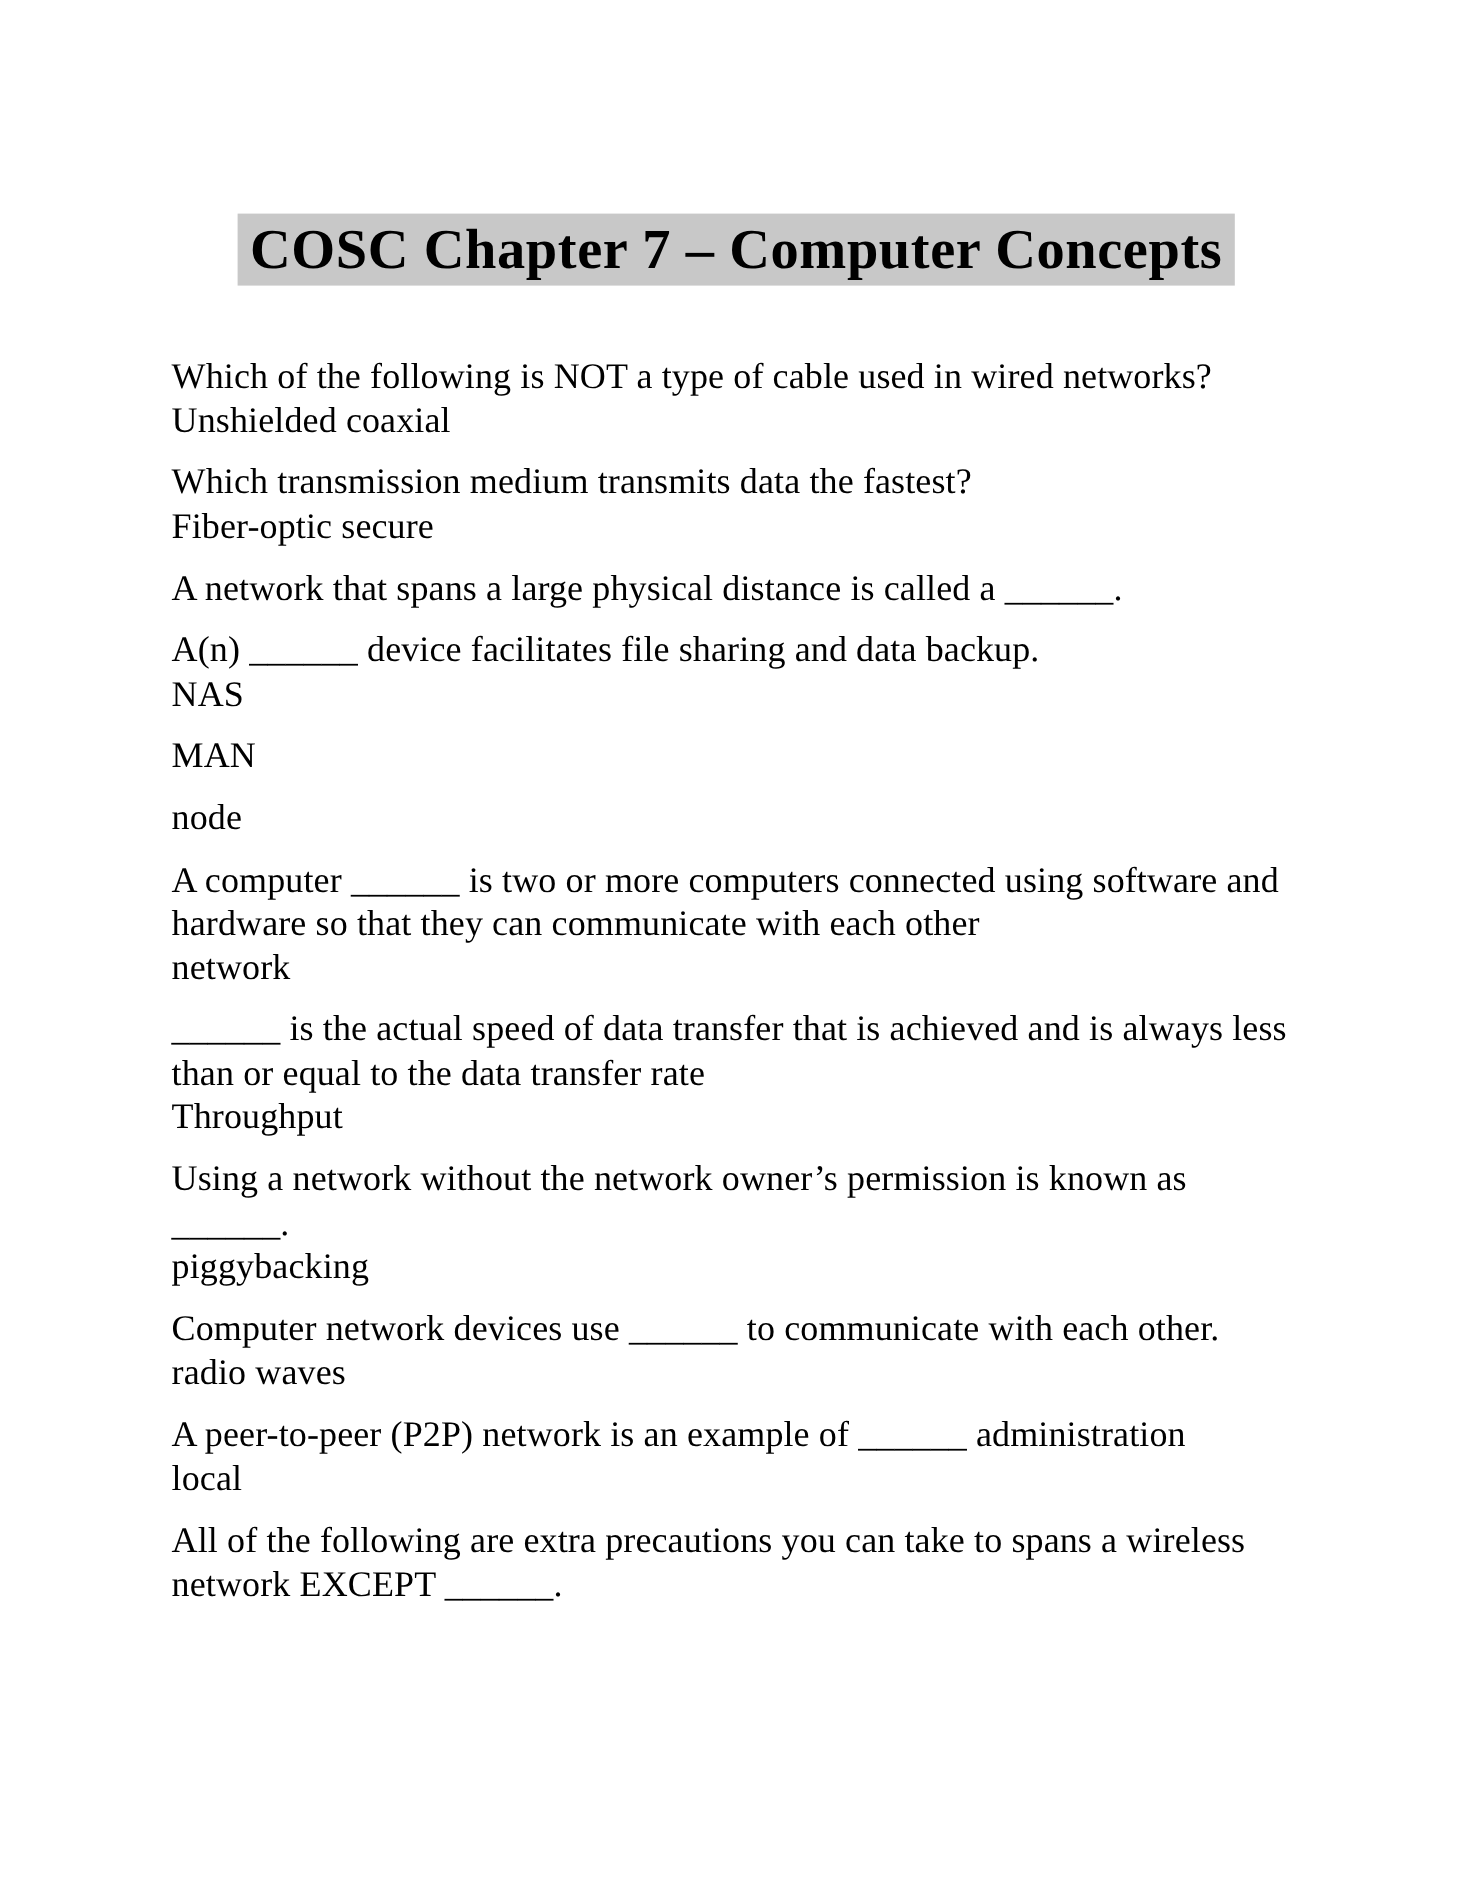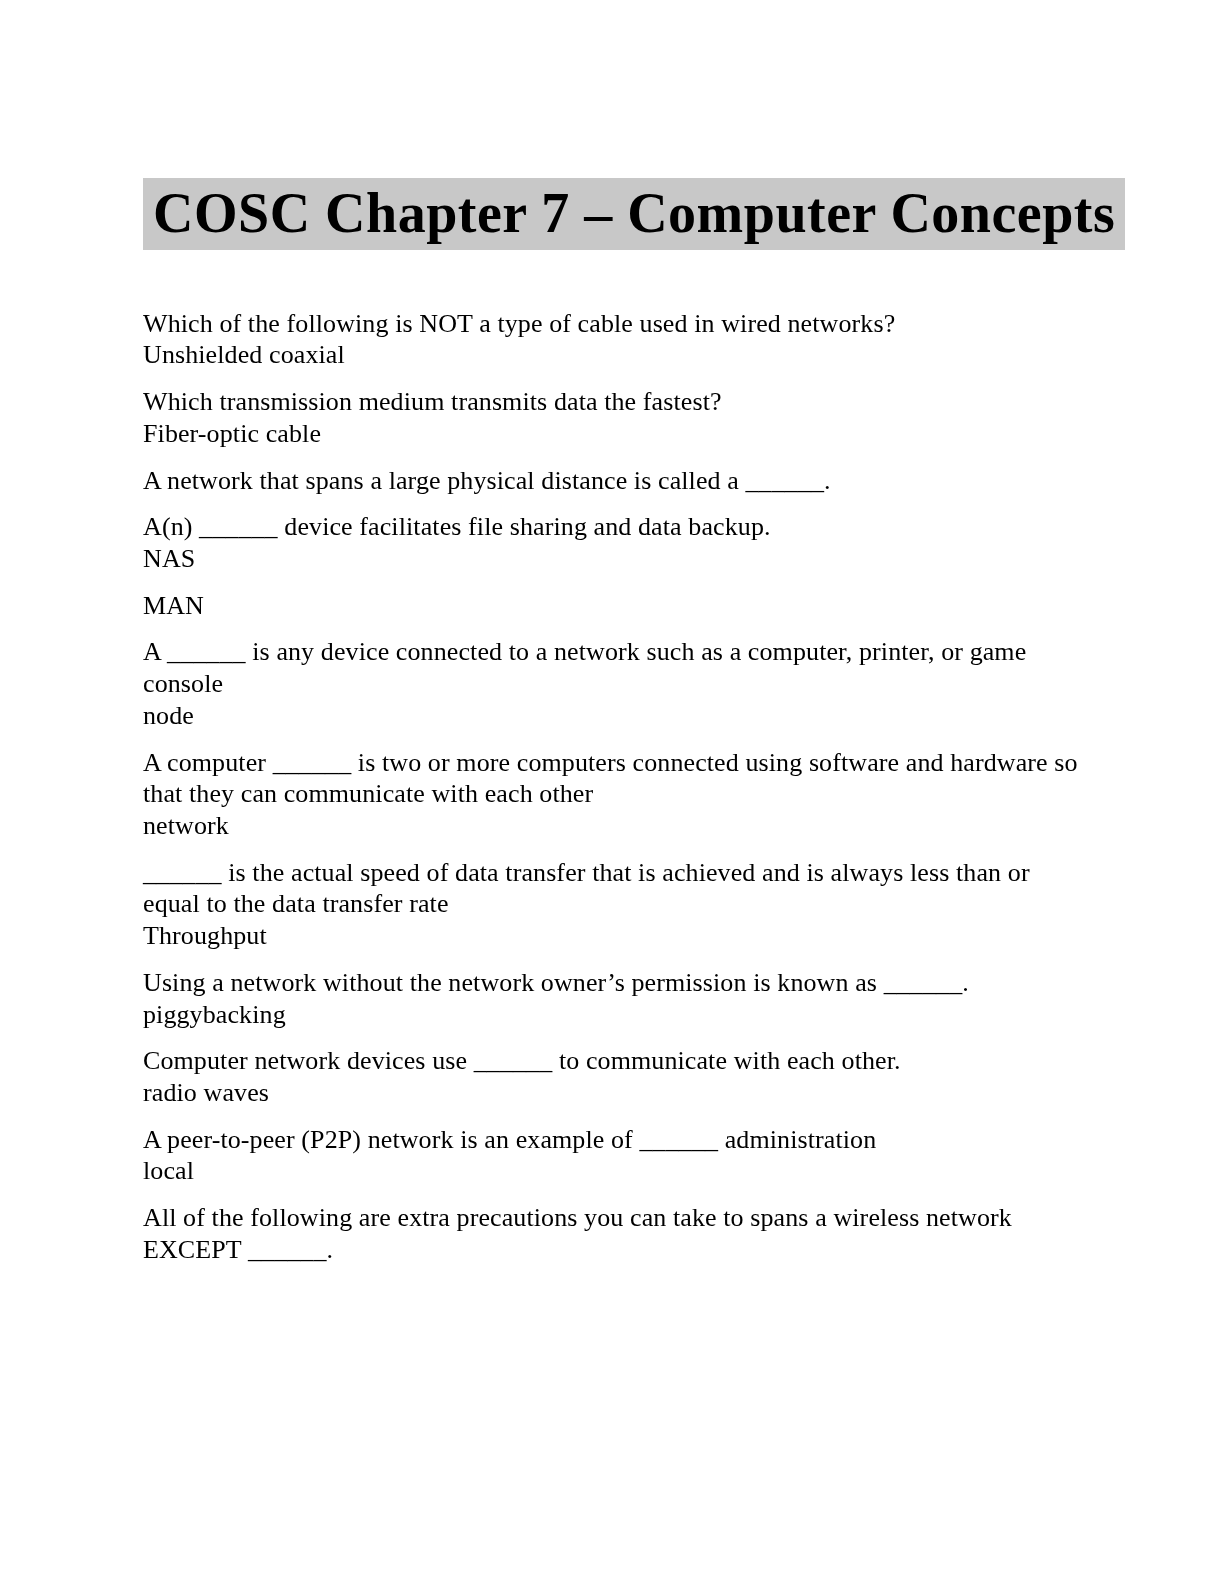--- a/index.html
+++ b/index.html
@@ -20,67 +20,66 @@
     height: 1584px;
     padding: 178px 140px 0 143px;
   }
   .title-row {
     text-align: center;
     margin: 0 0 58px 0;
   }
   .title-highlight {
     display: inline-block;
     background: #c8c8c8;
-    font-size: 56px;
+    font-size: 47px;
     font-weight: bold;
     line-height: 1.28;
     padding: 0 10px;
     letter-spacing: 0.5px;
     white-space: nowrap;
   }
   .qa-list {
     width: 940px;
   }
   .qa-block {
     margin: 0 0 15px 0;
   }
   .question, .answer {
-    font-size: 26px;
+    font-size: 30px;
     line-height: 1.22;
     letter-spacing: 0.1px;
   }
 </style>
 </head>
 <body>
 
 <div class="page">
   <h1 class="title-row">
     <span class="title-highlight">COSC Chapter 7 – Computer Concepts</span>
   </h1>
   <div class="qa-list">
       <div class="qa-block">
         <div class="question">Which of the following is NOT a type of cable used in wired networks?</div>
         <div class="answer">Unshielded coaxial</div>
       </div>
       <div class="qa-block">
         <div class="question">Which transmission medium transmits data the fastest?</div>
-        <div class="answer">Fiber-optic cable</div>
+        <div class="answer">Fiber-optic secure</div>
       </div>
       <div class="qa-block">
         <div class="question">A network that spans a large physical distance is called a ______.</div>
       </div>
       <div class="qa-block">
         <div class="question">A(n) ______ device facilitates file sharing and data backup.</div>
         <div class="answer">NAS</div>
       </div>
       <div class="qa-block">
         <div class="answer">MAN</div>
       </div>
       <div class="qa-block">
-        <div class="question">A ______ is any device connected to a network such as a computer, printer, or game console</div>
         <div class="answer">node</div>
       </div>
       <div class="qa-block">
         <div class="question">A computer ______ is two or more computers connected using software and hardware so that they can communicate with each other</div>
         <div class="answer">network</div>
       </div>
       <div class="qa-block">
         <div class="question">______ is the actual speed of data transfer that is achieved and is always less than or equal to the data transfer rate</div>
         <div class="answer">Throughput</div>
       </div>

